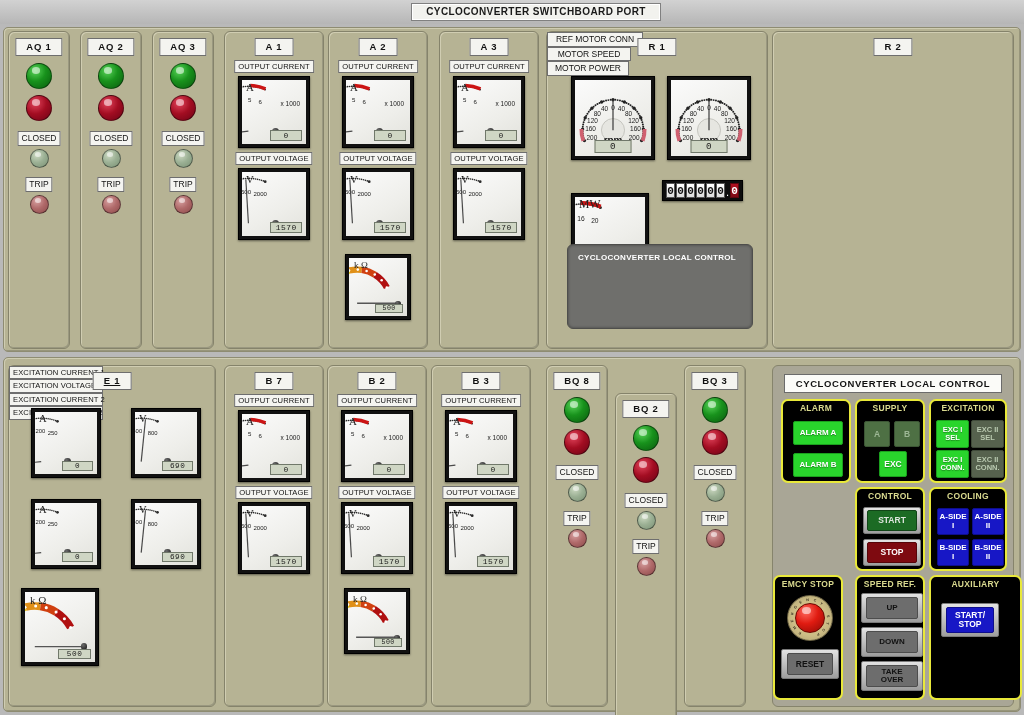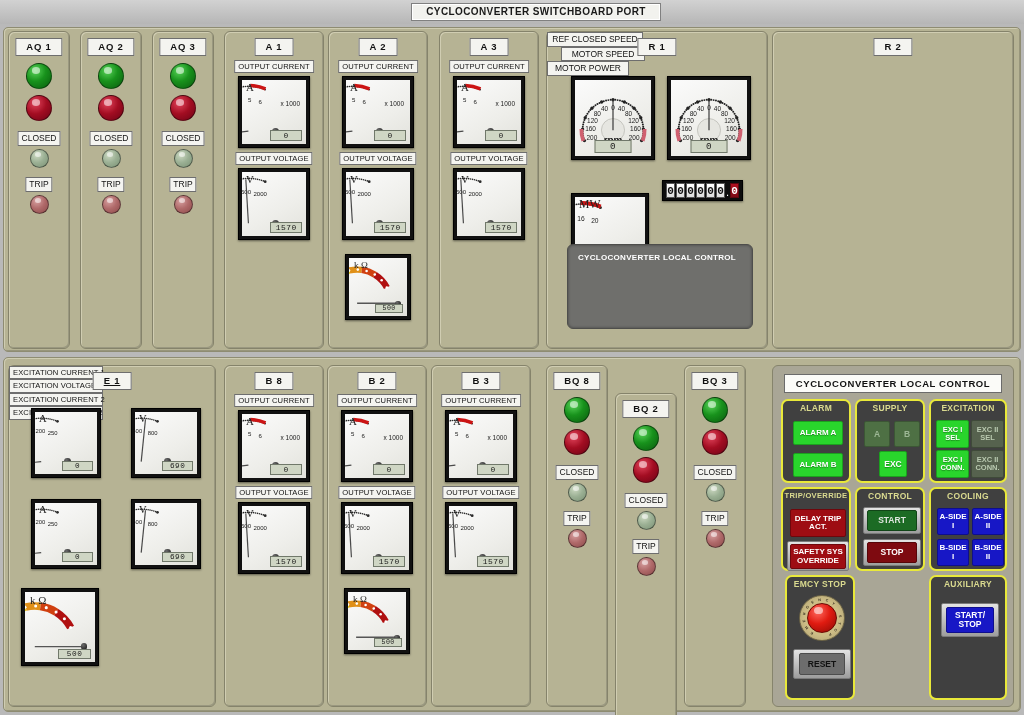--- a/index.html
+++ b/index.html
@@ -157,21 +157,21 @@
     border-radius: 6px;
   }
   #lcs-title {
     position: absolute; left: 11px; top: 8px; right: 11px;
     background: #fbfbf8; border: 1px solid #6b6b6b;
     text-align: center; font-size: 9.5px; font-weight: bold;
     letter-spacing: .6px; color: #111; padding: 3px 0;
   }
   .lcs-group {
     position: absolute;
-    background: #404040;
+    background: #000000;
     border: 2px solid #e9e93a;
     border-radius: 7px;
   }
   .lcs-group > .gtitle {
     position: absolute; left: 0; right: 0; top: 2px;
     text-align: center;
     font-size: 8.5px; font-weight: bold;
     color: #d9d98f; letter-spacing: .3px;
   }
 
@@ -709,21 +709,21 @@
             <text x="18.147662769523" y="24.123514320785553" font-size="6.08" font-family="&quot;Liberation Sans&quot;, sans-serif" text-anchor="middle" fill="#1a1a1a">2000</text>
             <line x1="6.4" y1="51.2" x2="3.8191609480601745" y2="7.37192126287097" stroke="#4a4a4a" stroke-width="1.2"></line>
           </svg>
           <div class="unit" style="left:4px;top:1px;font-size:10.799999999999999px;">V</div>
           <div class="pivot" style="left:29.695999999999998px;top:47.68px;width:7.04px;height:7.04px;"></div>
           <div class="digibox" style="font-size:7.92px;min-width:31.68px;">1570</div>
         </div>
       </div>
     </div>
     <div class="cub" style="left:224px;top:365px;width:100px;height:342px;">
-      <div class="plate center big" style="top:6px;">B 8</div>
+      <div class="plate center big" style="top:6px;">B 7</div>
       <div class="plate center wide" style="top:28px;">OUTPUT CURRENT</div>
       <div class="meter" style="left:13px;top:44px;width:72px;height:72px;">
         <div class="face">
           <svg width="64" height="64">
             <circle cx="-38.154580912498645" cy="55.88287515439086" r="1.408" fill="#2a2a2a"></circle>
             <circle cx="-38.31952310786535" cy="53.88407395671146" r="0.832" fill="#2a2a2a"></circle>
             <circle cx="-38.39484060549596" cy="51.87989346828043" r="0.832" fill="#2a2a2a"></circle>
             <circle cx="-38.380382457717275" cy="49.87435037035912" r="0.832" fill="#2a2a2a"></circle>
             <circle cx="-38.276177640847344" cy="47.87146407508472" r="0.832" fill="#2a2a2a"></circle>
             <circle cx="-38.082434997122526" cy="45.87524866995939" r="0.832" fill="#2a2a2a"></circle>
@@ -1136,21 +1136,21 @@
             <line x1="6.4" y1="51.2" x2="3.8191609480601745" y2="7.37192126287097" stroke="#4a4a4a" stroke-width="1.2"></line>
           </svg>
           <div class="unit" style="left:4px;top:1px;font-size:10.799999999999999px;">V</div>
           <div class="pivot" style="left:29.695999999999998px;top:47.68px;width:7.04px;height:7.04px;"></div>
           <div class="digibox" style="font-size:7.92px;min-width:31.68px;">1570</div>
         </div>
       </div>
     </div>
     <div class="cub" style="left:546px;top:31px;width:222px;height:318px;">
       <div class="plate center big" style="top:6px;">R 1</div>
-      <div class="plate" style="left:18px;top:28px;width:96px;">REF CLOSED SPEED</div>
+      <div class="plate" style="left:18px;top:28px;width:96px;">REF MOTOR CONN</div>
       <div class="meter" style="left:24px;top:44px;width:84px;height:84px;">
         <div class="face">
           <svg width="76" height="76">
             <circle cx="9.433344328108383" cy="60.55741235710033" r="1.672" fill="#222"></circle>
             <circle cx="8.719857969351189" cy="58.335162546704076" r="0.988" fill="#222"></circle>
             <circle cx="8.178963277384572" cy="56.064724277087144" r="0.988" fill="#222"></circle>
             <circle cx="7.813848553561275" cy="53.75948063651765" r="0.988" fill="#222"></circle>
             <circle cx="7.626665964994704" cy="51.433019873367684" r="0.988" fill="#222"></circle>
             <circle cx="7.618518858619488" cy="49.09905530024398" r="1.672" fill="#222"></circle>
             <circle cx="7.789455257517869" cy="46.771344460927715" r="0.988" fill="#222"></circle>
@@ -1211,21 +1211,21 @@
             <text x="58.55111861512795" y="43.0100524773668" font-size="6.460000000000001" font-family="&quot;Liberation Sans&quot;, sans-serif" text-anchor="middle" fill="#1a1a1a">120</text>
             <text x="60.48229604462158" y="51.374900922180544" font-size="6.460000000000001" font-family="&quot;Liberation Sans&quot;, sans-serif" text-anchor="middle" fill="#1a1a1a">160</text>
             <text x="59.139325197199796" y="59.85408514425425" font-size="6.460000000000001" font-family="&quot;Liberation Sans&quot;, sans-serif" text-anchor="middle" fill="#1a1a1a">200</text>
             <circle cx="38" cy="50.160000000000004" r="11.552000000000001" fill="#e6e6e1" stroke="#c6c6c0"></circle>
             <line x1="38" y1="50.160000000000004" x2="38" y2="20.368000000000002" stroke="#3a3a3a" stroke-width="1.2"></line>
             <text x="38" y="62.928000000000004" font-size="9.88" font-family="&quot;Liberation Sans&quot;, sans-serif" text-anchor="middle" fill="#111" font-weight="bold">rpm</text>
           </svg>
           <div class="digibox" style="font-size:9.24px;min-width:36.96px;left:50%;right:auto;transform:translateX(-50%);">0</div>
         </div>
       </div>
-      <div class="plate" style="left:119px;top:28px;width:84px;margin-left:14px;">MOTOR SPEED</div>
+      <div class="plate" style="left:119px;top:28px;width:84px;">MOTOR SPEED</div>
       <div class="meter" style="left:120px;top:44px;width:84px;height:84px;">
         <div class="face">
           <svg width="76" height="76">
             <circle cx="9.433344328108383" cy="60.55741235710033" r="1.672" fill="#222"></circle>
             <circle cx="8.719857969351189" cy="58.335162546704076" r="0.988" fill="#222"></circle>
             <circle cx="8.178963277384572" cy="56.064724277087144" r="0.988" fill="#222"></circle>
             <circle cx="7.813848553561275" cy="53.75948063651765" r="0.988" fill="#222"></circle>
             <circle cx="7.626665964994704" cy="51.433019873367684" r="0.988" fill="#222"></circle>
             <circle cx="7.618518858619488" cy="49.09905530024398" r="1.672" fill="#222"></circle>
             <circle cx="7.789455257517869" cy="46.771344460927715" r="0.988" fill="#222"></circle>
@@ -1674,47 +1674,39 @@
         <div class="gtitle">EXCITATION</div>
         <div class="btn sq-on" style="left:5px;top:19px;width:33px;height:28px;font-size:7.5px;">EXC I
 SEL</div>
         <div class="btn sq-dim" style="left:40px;top:19px;width:33px;height:28px;font-size:7.5px;">EXC II
 SEL</div>
         <div class="btn sq-on" style="left:5px;top:49px;width:33px;height:28px;font-size:7.5px;">EXC I
 CONN.</div>
         <div class="btn sq-dim" style="left:40px;top:49px;width:33px;height:28px;font-size:7.5px;">EXC II
 CONN.</div>
       </div>
-      <div class="lcs-group" style="left:8px;top:121px;width:70px;height:84px;">
-        <div class="gtitle" style="font-size: 7.6px;">TRIP/OVERRIDE</div>
-        <div class="btn red" style="left:7px;top:20px;width:56px;height:28px;font-size:8px;">DELAY TRIP
-ACT.</div>
-        <div class="bezel" style="left:4px;top:52px;width:62px;height:30px;"></div>
-        <div class="btn red" style="left:7px;top:55px;width:56px;height:25px;font-size:8px;">SAFETY SYS
-OVERRIDE</div>
-      </div>
       <div class="lcs-group" style="left:82px;top:121px;width:70px;height:84px;">
         <div class="gtitle">CONTROL</div>
         <div class="bezel" style="left:6px;top:18px;width:58px;height:27px;"></div>
         <div class="btn green" style="left:10px;top:21px;width:50px;height:21px;">START</div>
         <div class="bezel" style="left:6px;top:50px;width:58px;height:27px;"></div>
         <div class="btn darkred" style="left:10px;top:53px;width:50px;height:21px;">STOP</div>
       </div>
       <div class="lcs-group" style="left:156px;top:121px;width:78px;height:84px;">
         <div class="gtitle">COOLING</div>
         <div class="btn blue" style="left:6px;top:19px;width:32px;height:27px;font-size:8px;">A-SIDE
 I</div>
         <div class="btn blue" style="left:41px;top:19px;width:32px;height:27px;font-size:8px;">A-SIDE
 II</div>
         <div class="btn blue" style="left:6px;top:50px;width:32px;height:27px;font-size:8px;">B-SIDE
 I</div>
         <div class="btn blue" style="left:41px;top:50px;width:32px;height:27px;font-size:8px;">B-SIDE
 II</div>
       </div>
-      <div class="lcs-group" style="left:12px;top:209px;width:70px;height:125px;">
+      <div class="lcs-group" style="left:0;top:209px;width:70px;height:125px;">
         <div class="gtitle">EMCY STOP</div>
         <div style="left:12px;top:18px;width:46px;height:46px;" id="estop-ring">
           <div class="ringtext">
             <span style="position:absolute;left:50%;top:50%;transform:rotate(-150deg) translate(0,-20px);transform-origin:0 0;">E</span>
             <span style="position:absolute;left:50%;top:50%;transform:rotate(-126.92307692307692deg) translate(0,-20px);transform-origin:0 0;">M</span>
             <span style="position:absolute;left:50%;top:50%;transform:rotate(-103.84615384615384deg) translate(0,-20px);transform-origin:0 0;">E</span>
             <span style="position:absolute;left:50%;top:50%;transform:rotate(-80.76923076923077deg) translate(0,-20px);transform-origin:0 0;">R</span>
             <span style="position:absolute;left:50%;top:50%;transform:rotate(-57.69230769230769deg) translate(0,-20px);transform-origin:0 0;">G</span>
             <span style="position:absolute;left:50%;top:50%;transform:rotate(-34.61538461538461deg) translate(0,-20px);transform-origin:0 0;">E</span>
             <span style="position:absolute;left:50%;top:50%;transform:rotate(-11.538461538461547deg) translate(0,-20px);transform-origin:0 0;">N</span>
@@ -1724,20 +1716,30 @@
             <span style="position:absolute;left:50%;top:50%;transform:rotate(80.76923076923077deg) translate(0,-20px);transform-origin:0 0;">S</span>
             <span style="position:absolute;left:50%;top:50%;transform:rotate(103.84615384615384deg) translate(0,-20px);transform-origin:0 0;">T</span>
             <span style="position:absolute;left:50%;top:50%;transform:rotate(126.9230769230769deg) translate(0,-20px);transform-origin:0 0;">O</span>
             <span style="position:absolute;left:50%;top:50%;transform:rotate(150deg) translate(0,-20px);transform-origin:0 0;">P</span>
           </div>
           <div id="estop-btn"></div>
         </div>
         <div class="bezel" style="left:6px;top:72px;width:58px;height:30px;"></div>
         <div class="btn grey" style="left:12px;top:76px;width:46px;height:22px;">RESET</div>
       </div>
-      <div class="lcs-group" style="left:156px;top:209px;width:78px;height:125px;">
+      <div class="lcs-group" style="left:82px;top:209px;width:70px;height:125px;">
+        <div class="gtitle">SPEED REF.</div>
+        <div class="bezel" style="left:4px;top:16px;width:62px;height:30px;"></div>
+        <div class="btn grey" style="left:9px;top:20px;width:52px;height:22px;font-size:8px;">UP</div>
+        <div class="bezel" style="left:4px;top:50px;width:62px;height:30px;"></div>
+        <div class="btn grey" style="left:9px;top:54px;width:52px;height:22px;font-size:8px;">DOWN</div>
+        <div class="bezel" style="left:4px;top:84px;width:62px;height:30px;"></div>
+        <div class="btn grey" style="left:9px;top:88px;width:52px;height:22px;font-size:8px;">TAKE
+OVER</div>
+      </div>
+      <div class="lcs-group" style="left:156px;top:209px;width:93px;height:125px;">
         <div class="gtitle">AUXILIARY</div>
         <div class="bezel" style="left:10px;top:26px;width:58px;height:34px;"></div>
         <div class="btn blue" style="left:15px;top:30px;width:48px;height:26px;font-size:8.5px;">START/
 STOP</div>
       </div>
     </div>
   </div>
 
 </body></html>

